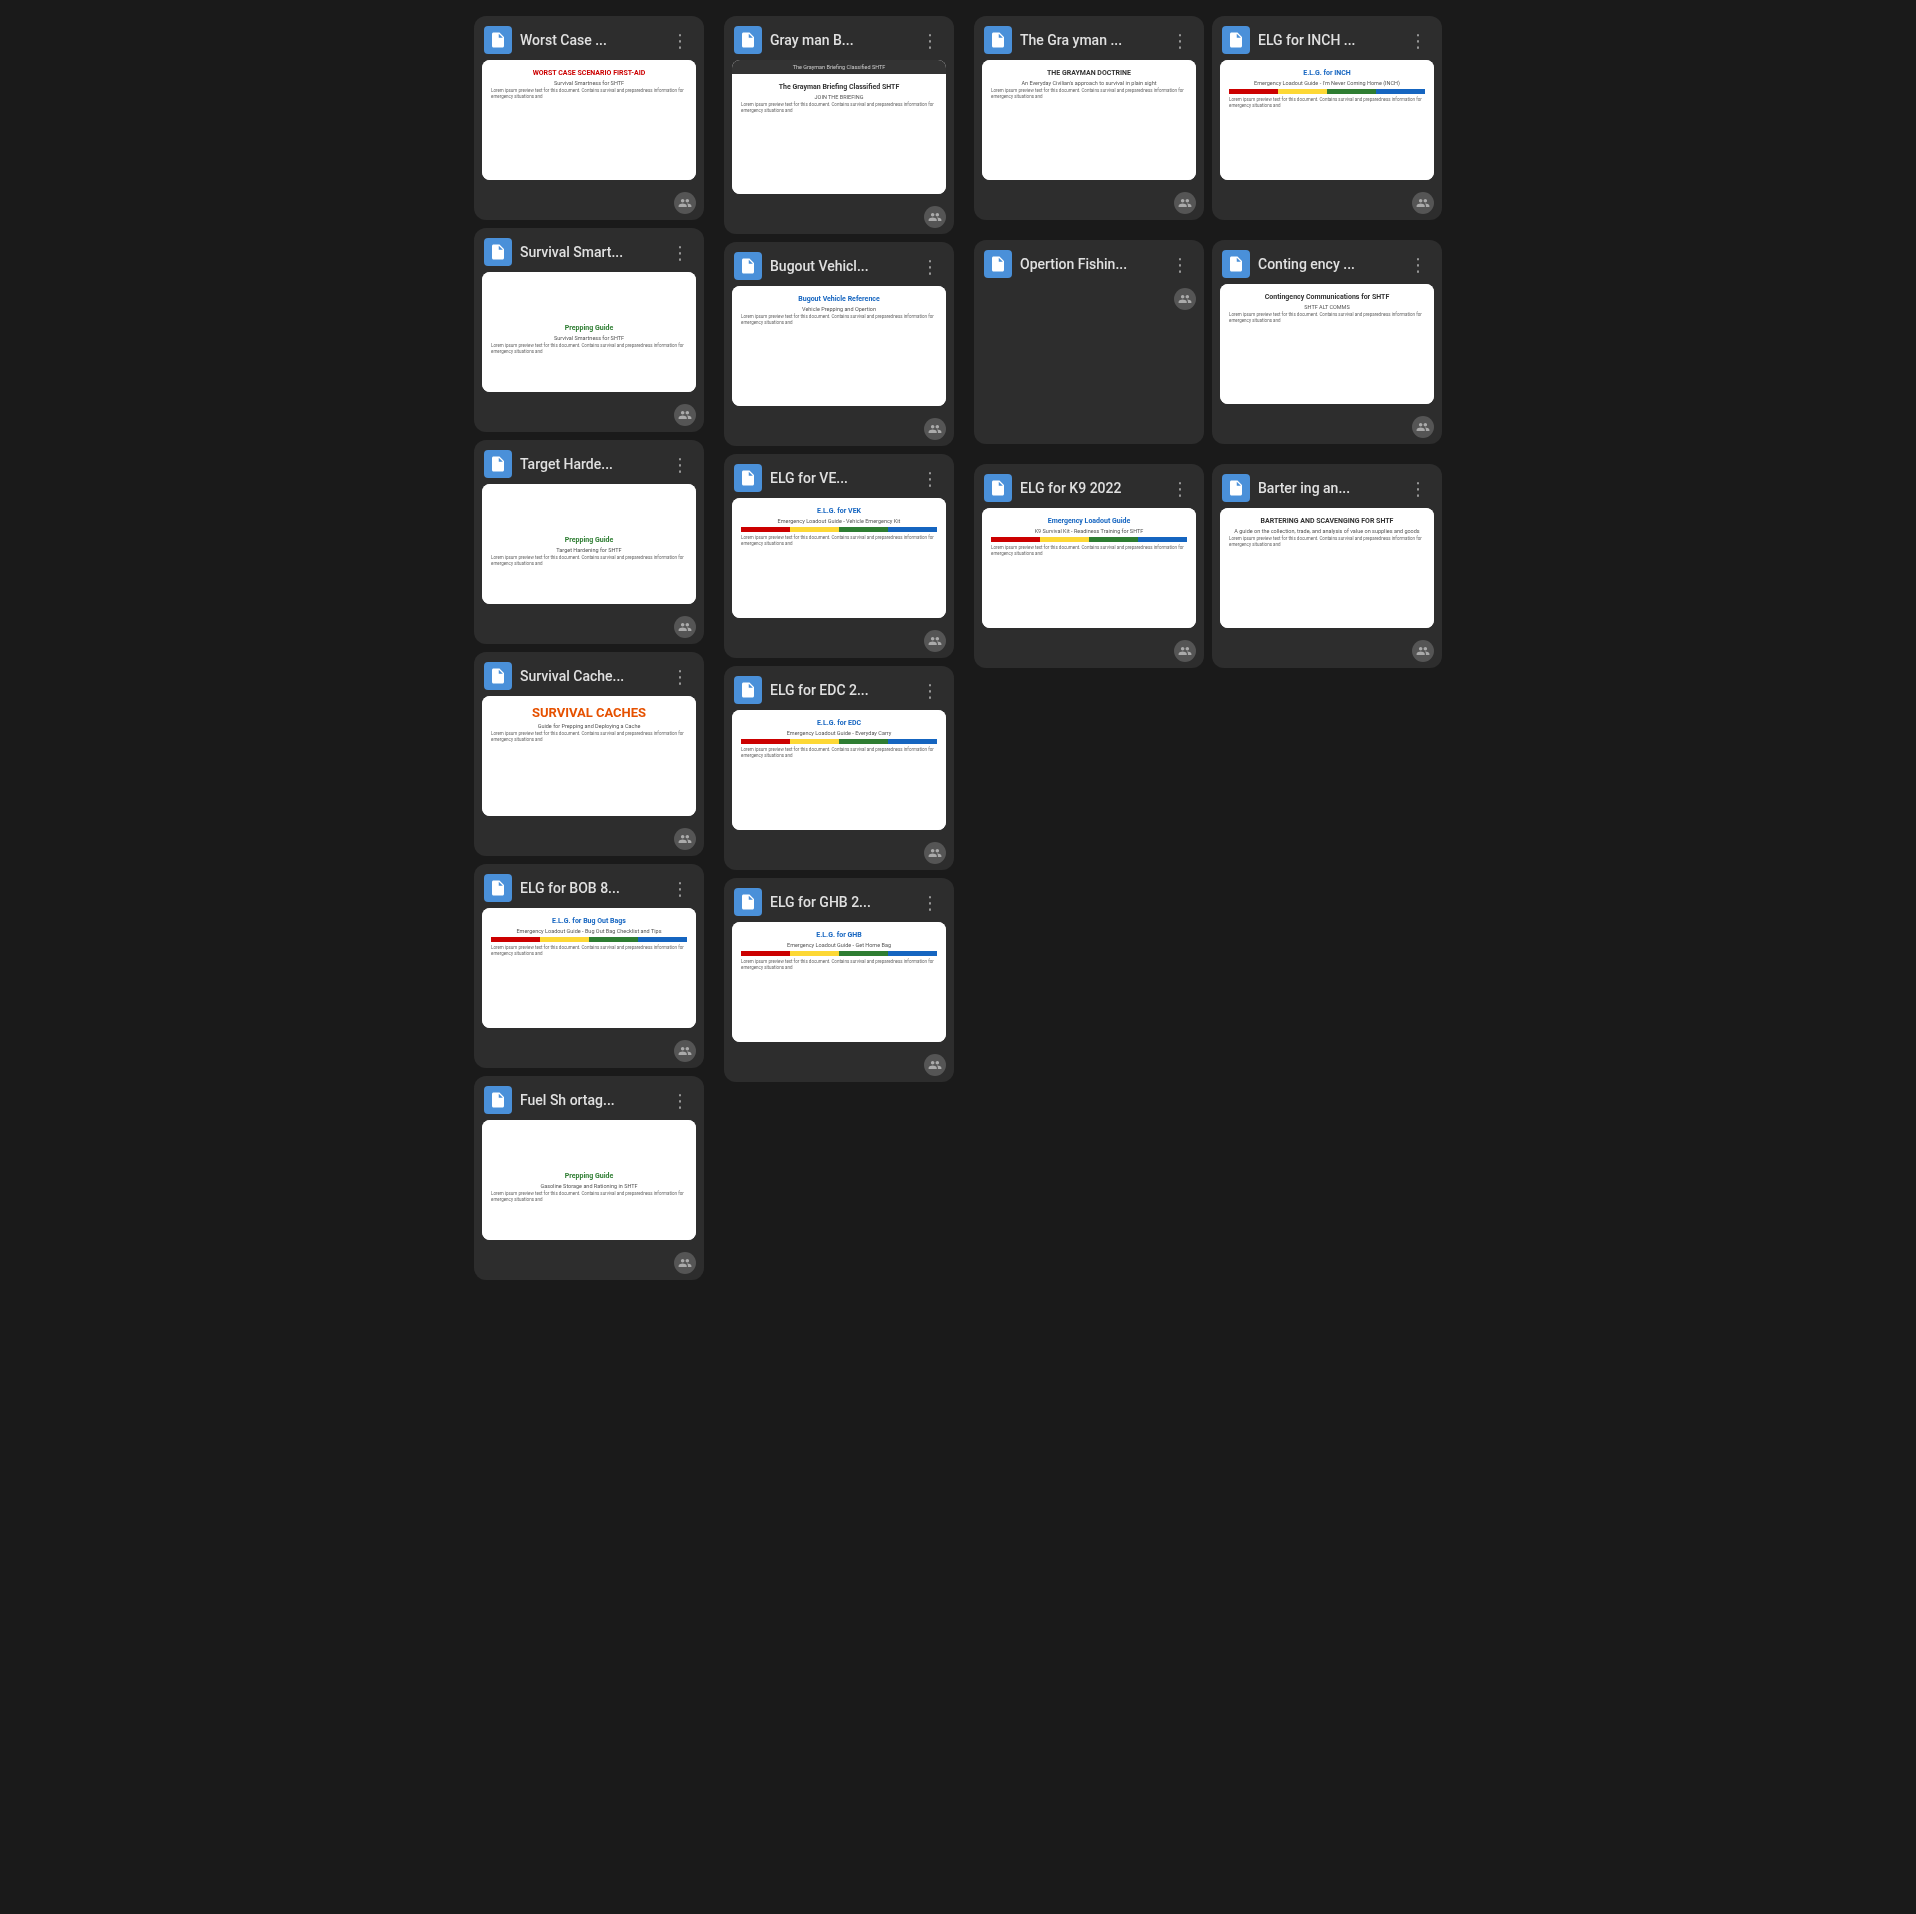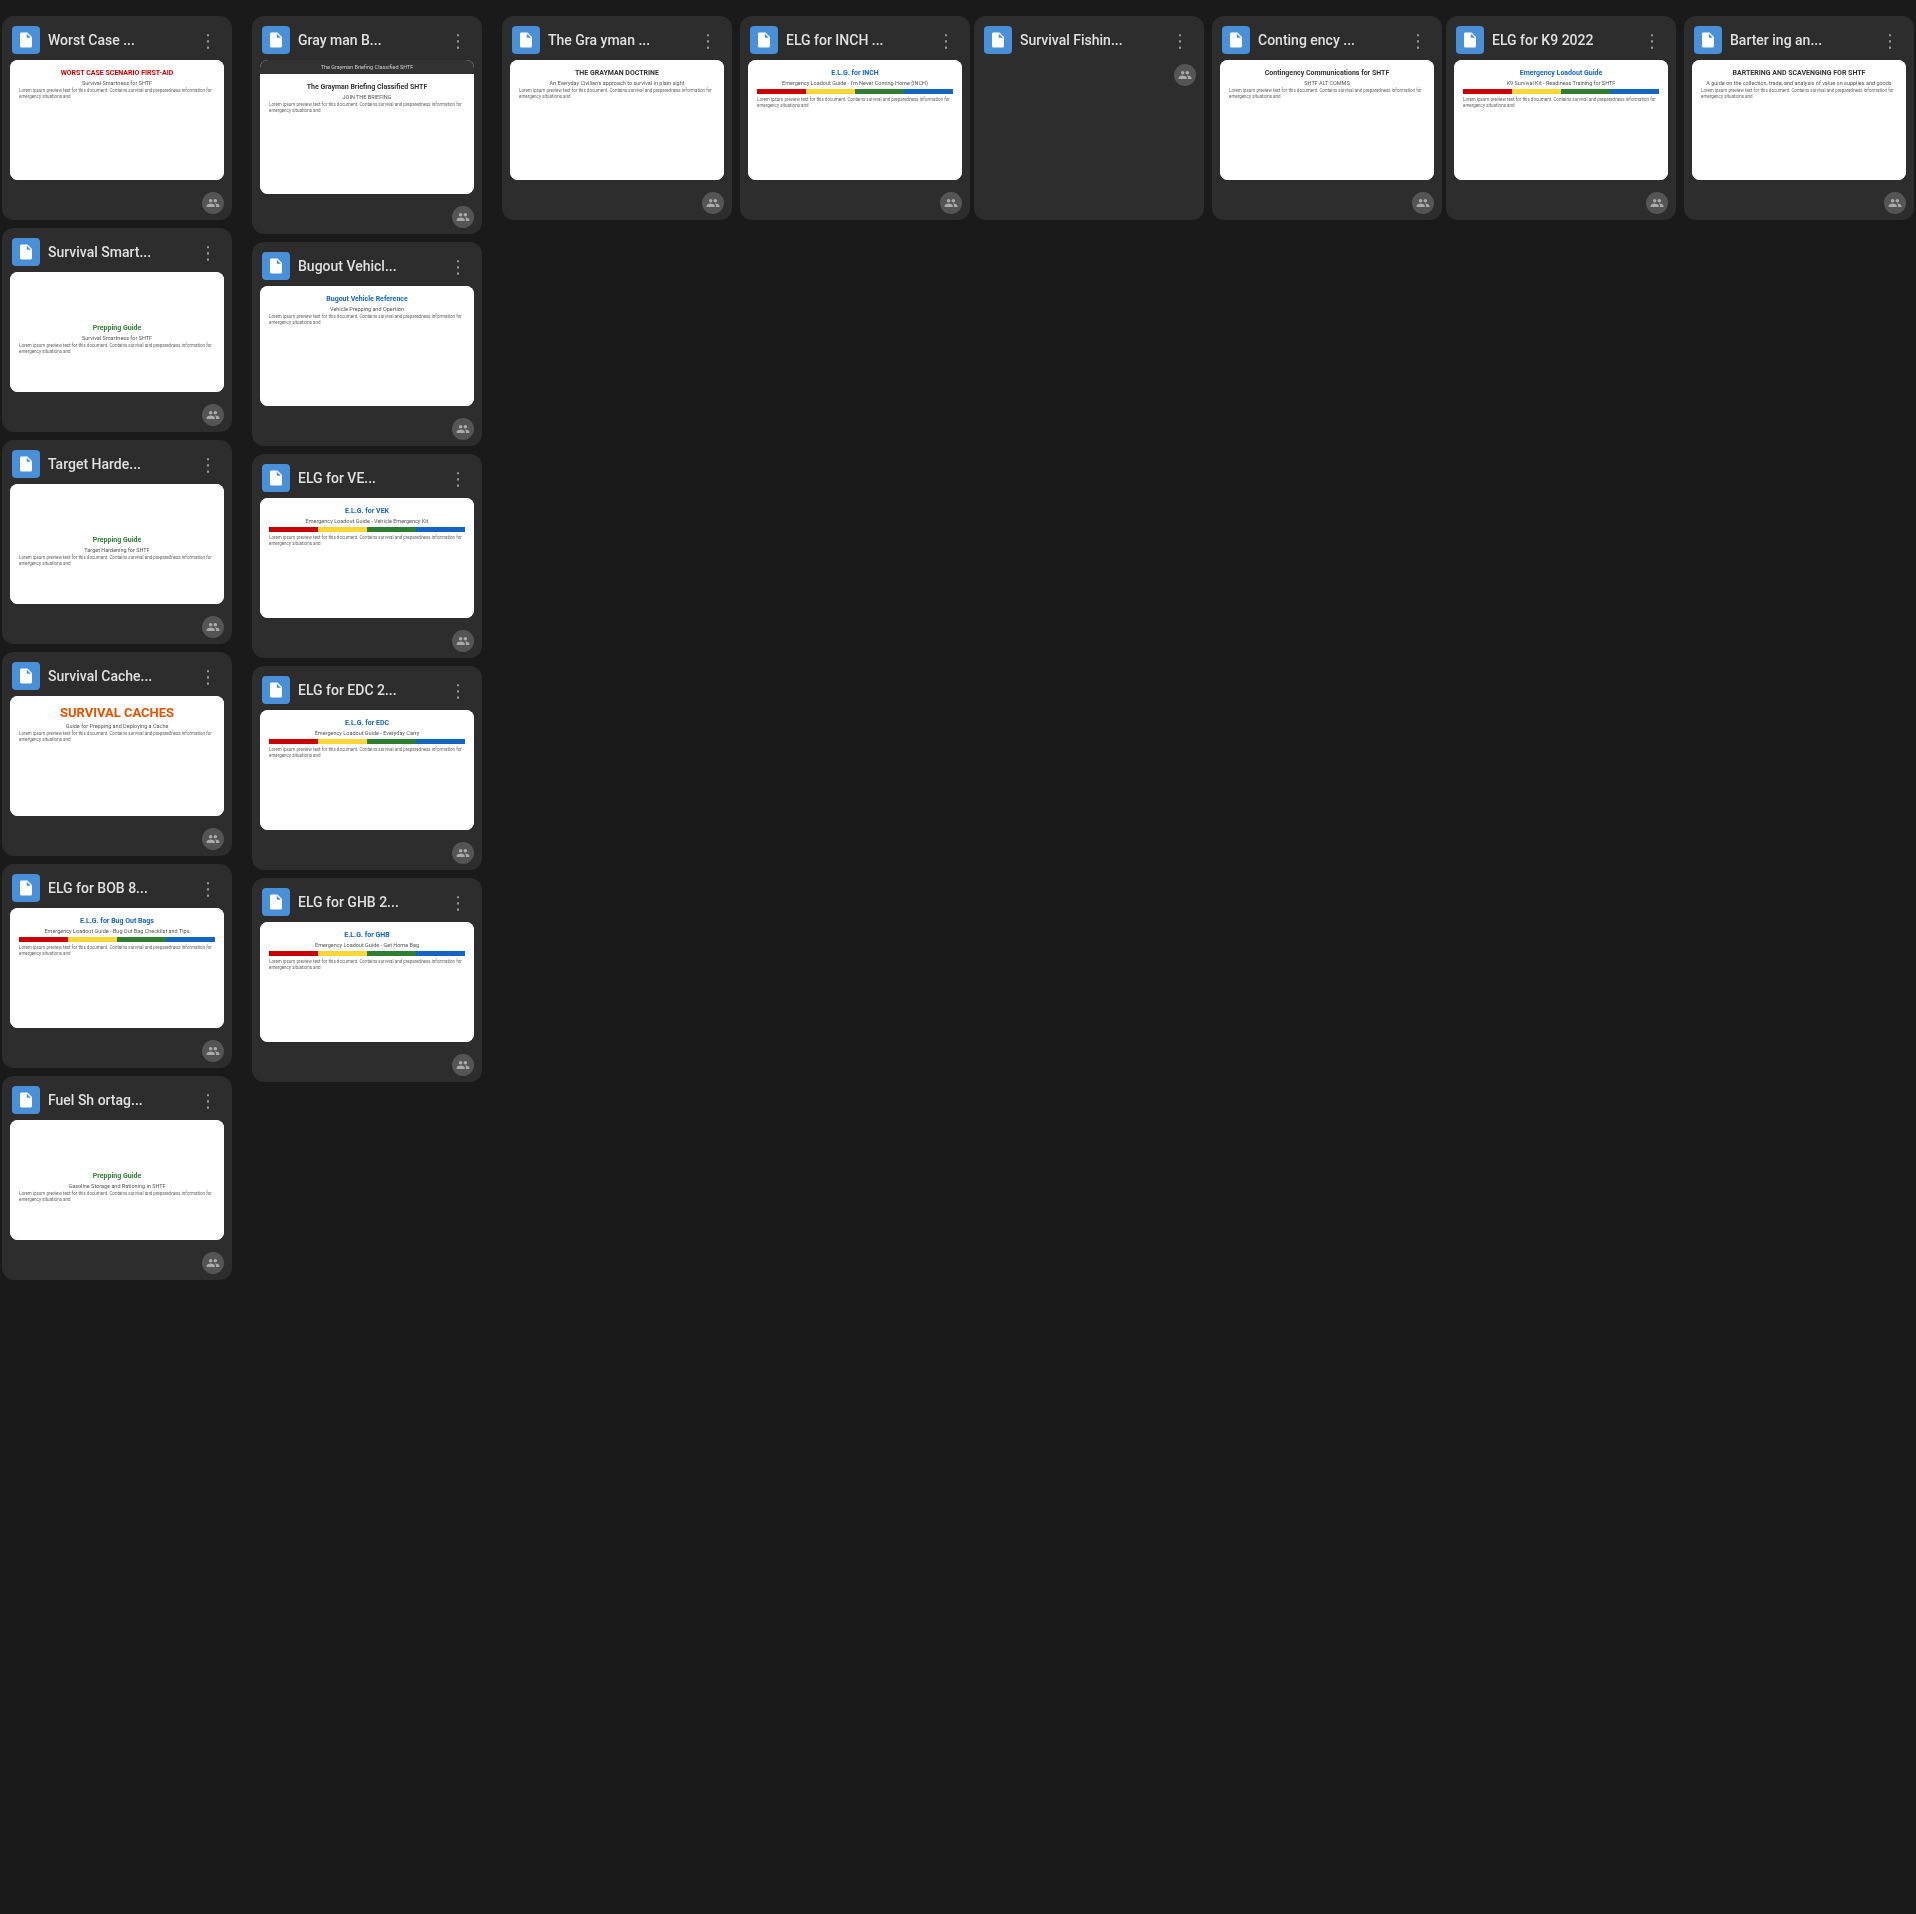--- a/index.html
+++ b/index.html
@@ -18,22 +18,22 @@
       align-items: flex-start;
     }
     .column {
       display: flex;
       flex-direction: column;
       gap: 8px;
       width: 242px;
     }
     .column-right {
       display: flex;
-      flex-direction: row;
-      gap: 4px;
+      flex-direction: column;
+      gap: 20px;
     }
     .right-pair {
       display: flex;
       gap: 8px;
     }
     .card {
       background: #2d2d2d;
       border-radius: 12px;
       overflow: hidden;
       width: 230px;
@@ -603,21 +603,21 @@
   </div>
       </div>
     <div class="right-pair" id="right-row2">
         <div class="card">
     <div class="card-header">
       <div class="card-icon">
               <svg viewBox="0 0 24 24" fill="white">
                 <path d="M14 2H6c-1.1 0-2 .9-2 2v16c0 1.1.9 2 2 2h12c1.1 0 2-.9 2-2V8l-6-6zm-1 7V3.5L18.5 9H13z"></path>
               </svg>
             </div>
-      <div class="card-title">Survival Fishin...</div>
+      <div class="card-title">Opertion Fishin...</div>
       <div class="card-menu">⋮</div>
     </div>
     <div class="card-footer">
       <div class="avatar-icon">
               <svg viewBox="0 0 24 24" fill="#aaa" width="14" height="14">
                 <path d="M16 11c1.66 0 2.99-1.34 2.99-3S17.66 5 16 5c-1.66 0-3 1.34-3 3s1.34 3 3 3zm-8 0c1.66 0 2.99-1.34 2.99-3S9.66 5 8 5C6.34 5 5 6.34 5 8s1.34 3 3 3zm0 2c-2.33 0-7 1.17-7 3.5V19h14v-2.5c0-2.33-4.67-3.5-7-3.5zm8 0c-.29 0-.62.02-.97.05 1.16.84 1.97 1.97 1.97 3.45V19h6v-2.5c0-2.33-4.67-3.5-7-3.5z"></path>
               </svg>
             </div>
     </div>
   </div>

